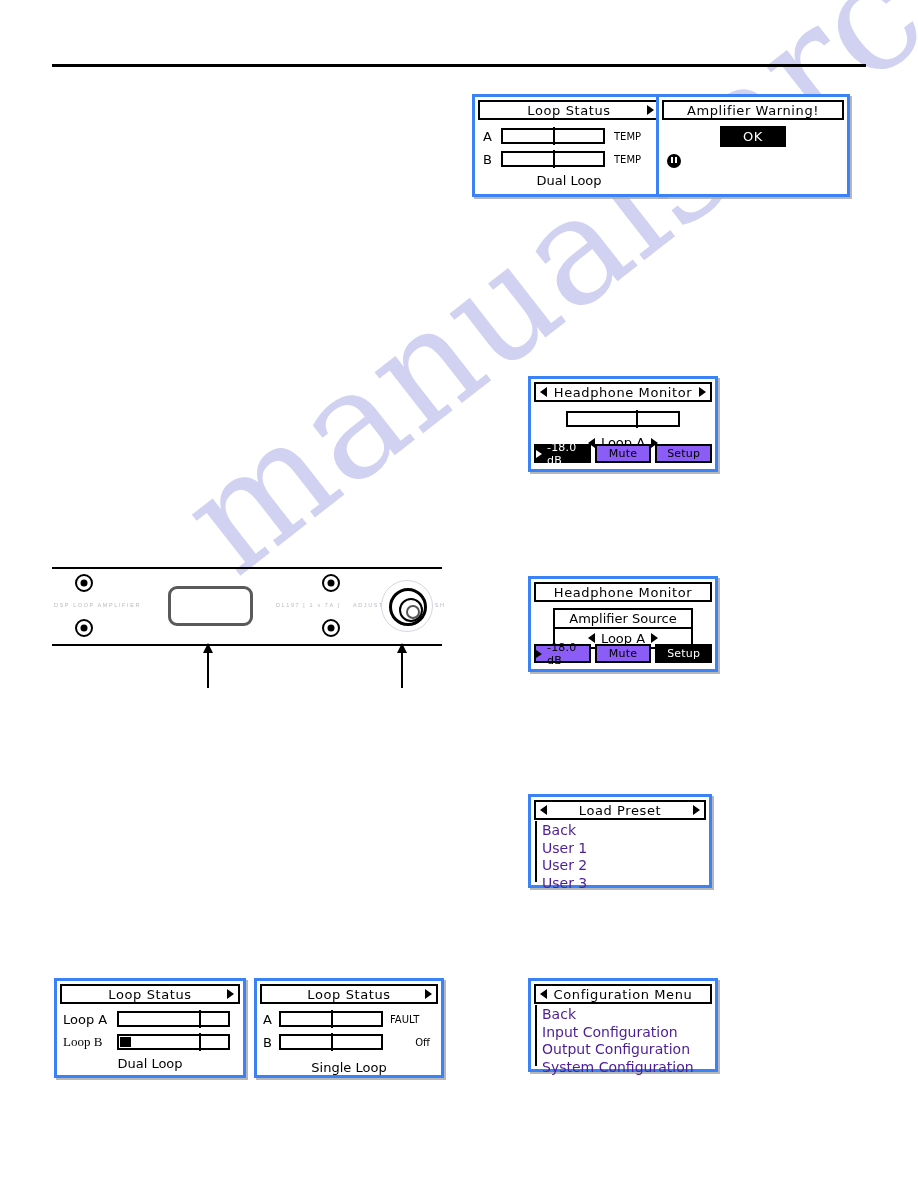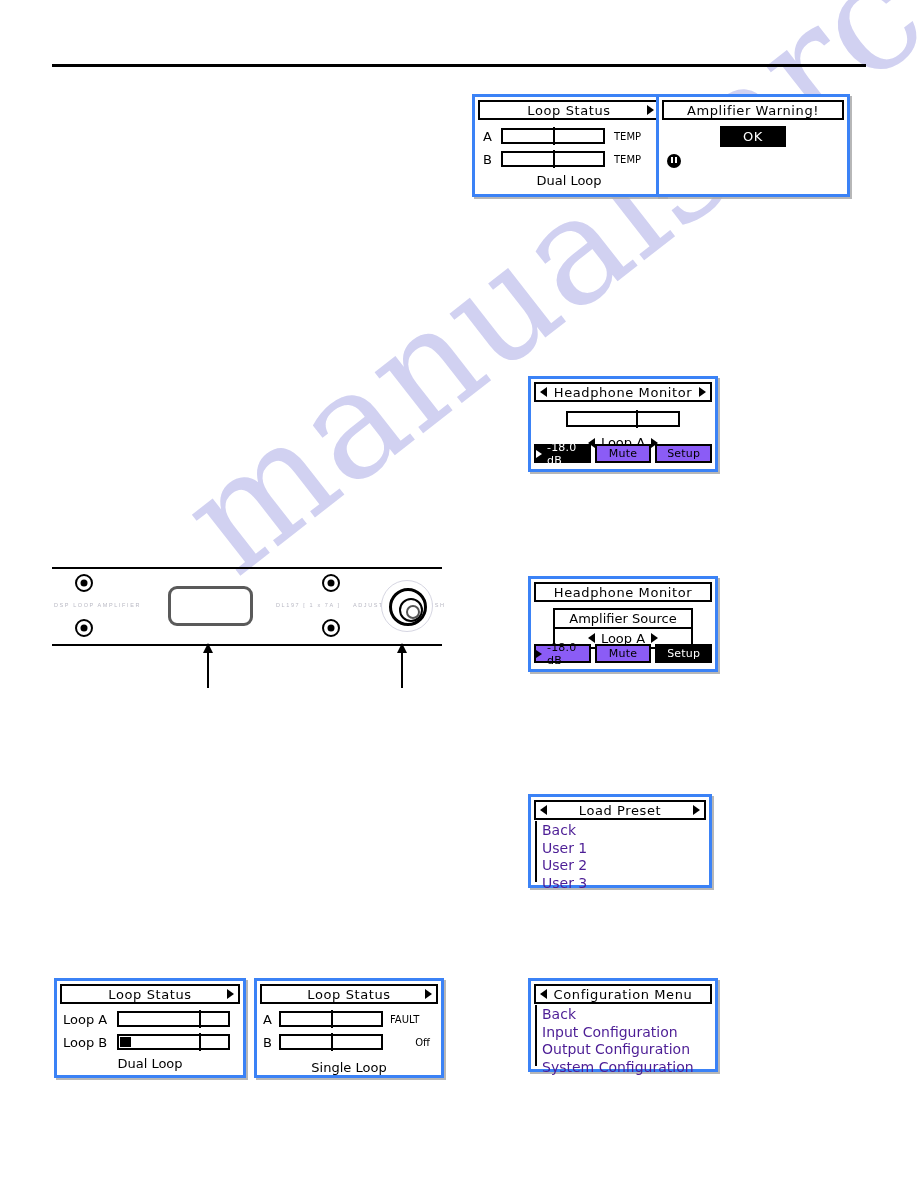--- a/index.html
+++ b/index.html
@@ -320,21 +320,21 @@
       <span class="arr arr-r" style="right:4px;"></span>
     </div>
     <div class="lcd-body" style="padding:7px 6px 0 6px;">
       <div class="bar-row" style="margin-bottom:7px;">
         <span class="bar-lbl" style="width:54px;">Loop A</span>
         <div class="meter" style="width:113px;">
           <div class="tick" style="left:73%;"></div>
         </div>
       </div>
       <div class="bar-row">
-        <span class="bar-lbl" style="width:54px;">Loop B</span>
+        <span class="bar-lbl" style="width:54px;font-family:Liberation Serif, serif;">Loop B</span>
         <div class="meter" style="width:113px;">
           <div class="fill" style="width:11px;"></div>
           <div class="tick" style="left:73%;"></div>
         </div>
       </div>
       <div class="lcd-foot" style="margin-top:6px;">Dual Loop</div>
     </div>
   </div>
 
   <div class="lcd" style="left:254px;top:978px;width:190px;height:100px;">

